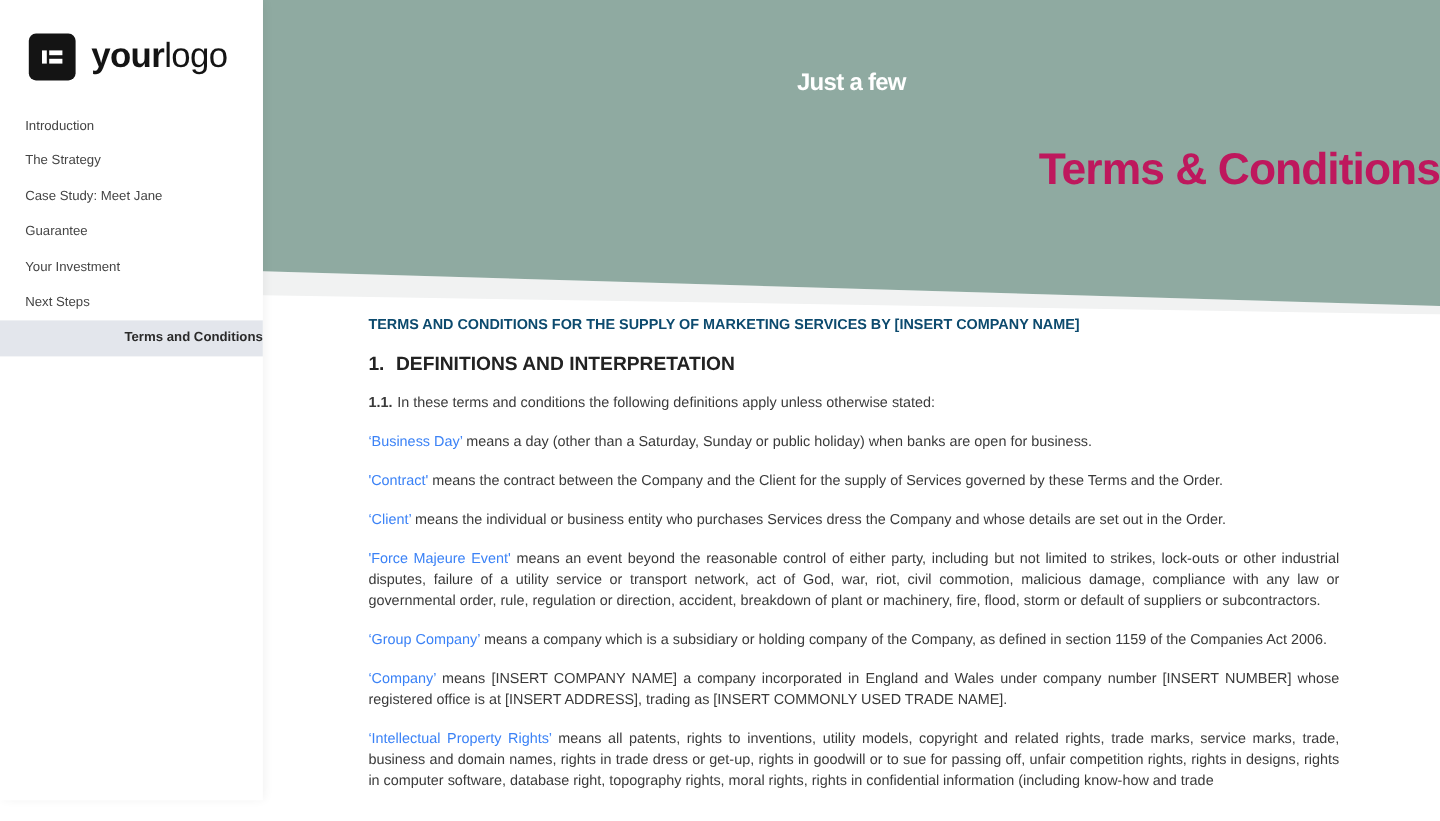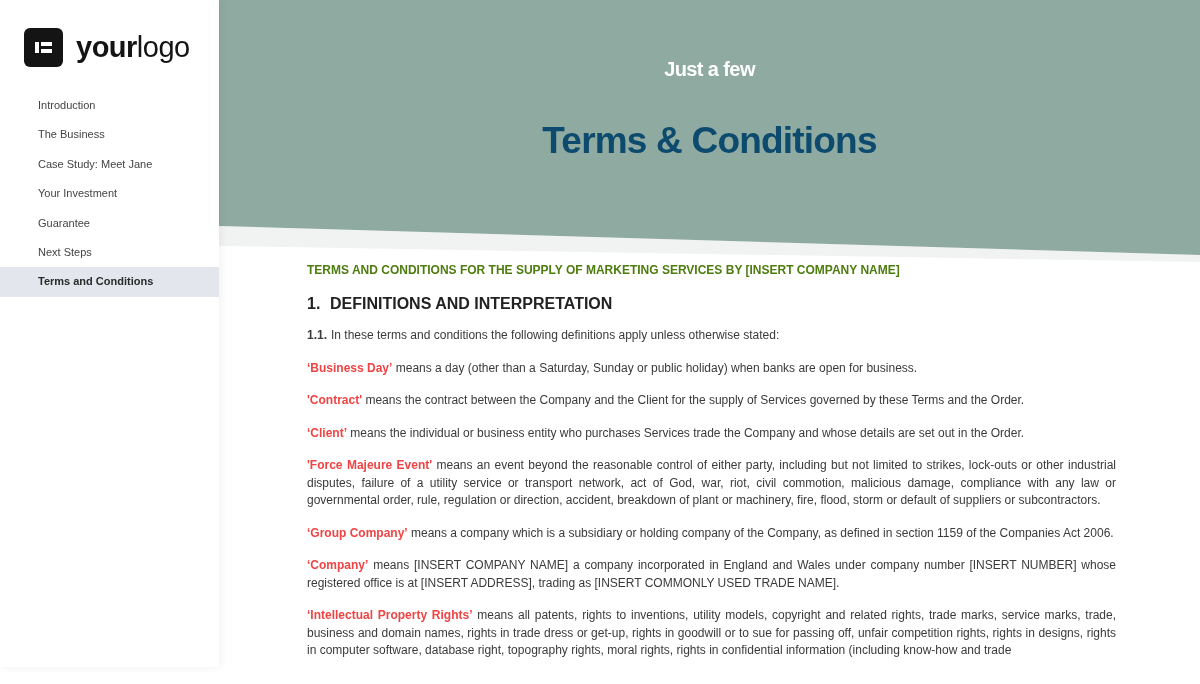--- a/index.html
+++ b/index.html
@@ -18,74 +18,74 @@
     }
     .logo-mark .bar-l { position: absolute; left: 11px; top: 14px; width: 4px; height: 11px; background: #fff; }
     .logo-mark .bar-r1 { position: absolute; left: 17px; top: 14px; width: 11px; height: 4px; background: #fff; }
     .logo-mark .bar-r2 { position: absolute; left: 17px; top: 21px; width: 11px; height: 4px; background: #fff; }
     .logo-text { margin-left: 13px; font-size: 29px; color: #141414; letter-spacing: -0.5px; line-height: 1; }
     .logo-text b { font-weight: 700; }
     .logo-text span { font-weight: 400; }
 
     .nav { position: absolute; left: 0; top: 91px; width: 219px; }
     .nav-item {
-      display: block; height: 29.4px; line-height: 29.4px; padding-left: 38px;
+      display: block; height: 29.4px; line-height: 29.4px; padding-left: 21px;
       font-size: 11px; color: #444; cursor: pointer; white-space: nowrap;
     }
-    .nav-item.active { background: #e3e6ec; color: #2a2a2a; font-weight: 700; }
+    .nav-item.active { background: #e3e6ec; color: #2a2a2a; font-weight: 700; text-align: right; }
 
     .main { position: absolute; left: 219px; top: 0; width: 981px; height: 684px; overflow: hidden; }
     .hero {
       position: absolute; left: 0; top: 0; width: 981px; height: 260px;
       background: #8faaa1;
       clip-path: polygon(0 0, 100% 0, 100% 255px, 0 226px);
     }
     .hero-band {
       position: absolute; left: 0; top: 0; width: 981px; height: 275px;
       background: #f1f2f2;
       clip-path: polygon(0 226px, 100% 255px, 100% 262px, 0 246px);
     }
     .hero-sub {
       position: absolute; left: 0; width: 981px; top: 58px; text-align: center;
       color: #ffffff; font-size: 20px; font-weight: 700; letter-spacing: -0.6px;
     }
     .hero-title {
-      position: absolute; left: 0; width: 981px; top: 120px; text-align: center;
-      color: #0c4a6e; font-size: 37px; font-weight: 700; letter-spacing: -0.8px;
+      position: absolute; left: 0; width: 981px; top: 120px; text-align: right;
+      color: #be185d; font-size: 37px; font-weight: 700; letter-spacing: -0.8px;
     }
 
     .doc {
       position: absolute; left: 88px; top: 262px; width: 809px;
       font-size: 12px; line-height: 17.5px; color: #3a3a3a;
     }
-    .doc-title { font-weight: 700; color: #4d7c0f; font-size: 12px; margin-bottom: 15px; }
+    .doc-title { font-weight: 700; color: #0c4a6e; font-size: 12px; margin-bottom: 15px; }
     .doc-heading { font-weight: 700; color: #222; font-size: 16px; margin-bottom: 15px; }
     .doc-heading .num { display: inline-block; width: 23px; }
     .doc-p { margin-bottom: 15px; text-align: justify; }
     .doc-p .num { display: inline-block; width: 24px; font-weight: bold; }
-    .term { font-weight: 700; color: #ef4444; }
+    .term { font-weight: 400; color: #3b82f6; }
   </style>
 </head>
 <body>
 
 <div class="sidebar">
   <div class="logo">
     <div class="logo-mark">
       <div class="bar-l"></div>
         <div class="bar-r1"></div>
         <div class="bar-r2"></div>
     </div>
     <div class="logo-text"><b>your</b><span>logo</span></div>
   </div>
   <nav class="nav">
     <a class="nav-item">Introduction</a>
-    <a class="nav-item">The Business</a>
+    <a class="nav-item">The Strategy</a>
     <a class="nav-item">Case Study: Meet Jane</a>
+    <a class="nav-item">Guarantee</a>
     <a class="nav-item">Your Investment</a>
-    <a class="nav-item">Guarantee</a>
     <a class="nav-item">Next Steps</a>
     <a class="nav-item active">Terms and Conditions</a>
   </nav>
 </div>
 
 <main class="main">
   <div class="hero-band"></div>
   <div class="hero"></div>
   <div class="hero-sub">Just a few</div>
   <h1 class="hero-title">Terms &amp; Conditions</h1>
@@ -93,19 +93,19 @@
   <article class="doc">
     <div class="doc-title">TERMS AND CONDITIONS FOR THE SUPPLY OF MARKETING SERVICES BY [INSERT COMPANY NAME]</div>
     <div class="doc-heading">
       <span class="num">1.</span><span>DEFINITIONS AND INTERPRETATION</span>
     </div>
     <p class="doc-p">
       <span class="num">1.1.</span><span>In these terms and conditions the following definitions apply unless otherwise stated:</span>
     </p>
     <p class="doc-p"><span class="term">‘Business Day’</span><span> means a day (other than a Saturday, Sunday or public holiday) when banks are open for business.</span></p>
     <p class="doc-p"><span class="term">'Contract'</span><span> means the contract between the Company and the Client for the supply of Services governed by these Terms and the Order.</span></p>
-    <p class="doc-p"><span class="term">‘Client’</span><span> means the individual or business entity who purchases Services trade the Company and whose details are set out in the Order.</span></p>
+    <p class="doc-p"><span class="term">‘Client’</span><span> means the individual or business entity who purchases Services dress the Company and whose details are set out in the Order.</span></p>
     <p class="doc-p"><span class="term">'Force Majeure Event'</span><span> means an event beyond the reasonable control of either party, including but not limited to strikes, lock-outs or other industrial disputes, failure of a utility service or transport network, act of God, war, riot, civil commotion, malicious damage, compliance with any law or governmental order, rule, regulation or direction, accident, breakdown of plant or machinery, fire, flood, storm or default of suppliers or subcontractors.</span></p>
     <p class="doc-p"><span class="term">‘Group Company’</span><span> means a company which is a subsidiary or holding company of the Company, as defined in section 1159 of the Companies Act 2006.</span></p>
     <p class="doc-p"><span class="term">‘Company’</span><span> means [INSERT COMPANY NAME] a company incorporated in England and Wales under company number [INSERT NUMBER] whose registered office is at [INSERT ADDRESS], trading as [INSERT COMMONLY USED TRADE NAME].</span></p>
     <p class="doc-p"><span class="term">‘Intellectual Property Rights’</span><span> means all patents, rights to inventions, utility models, copyright and related rights, trade marks, service marks, trade, business and domain names, rights in trade dress or get-up, rights in goodwill or to sue for passing off, unfair competition rights, rights in designs, rights in computer software, database right, topography rights, moral rights, rights in confidential information (including know-how and trade</span></p>
   </article>
 </main>
 
 </body></html>

